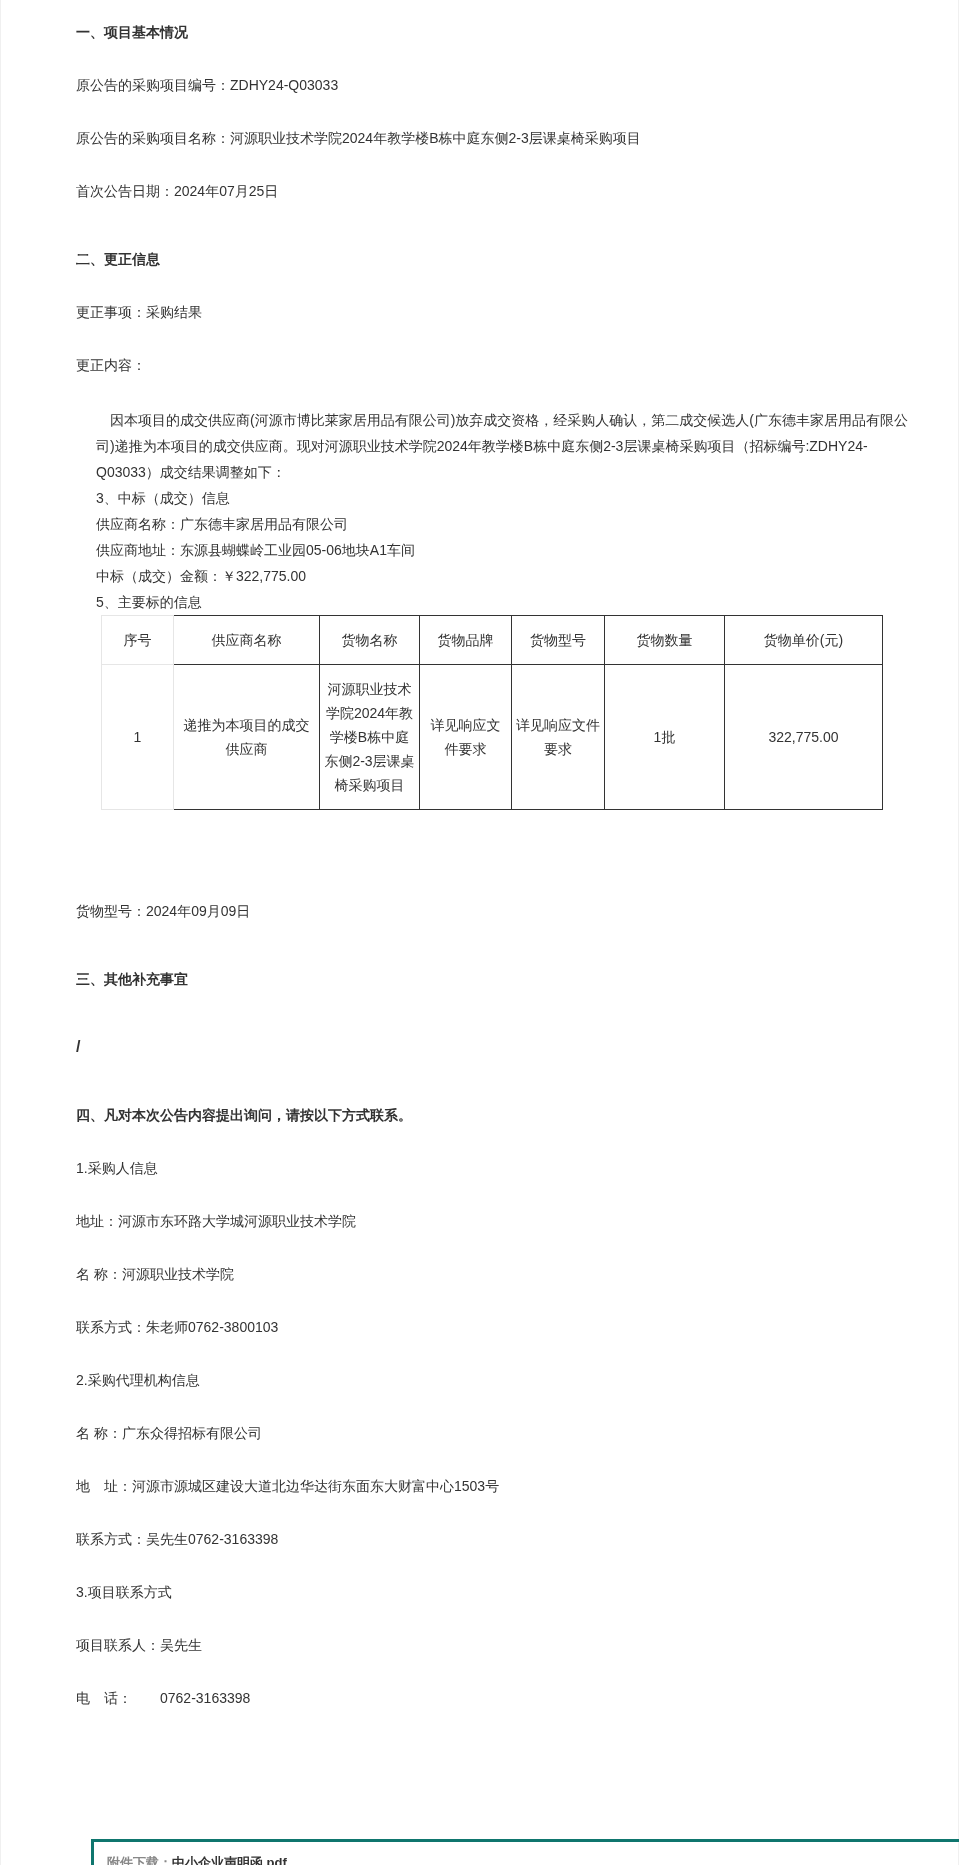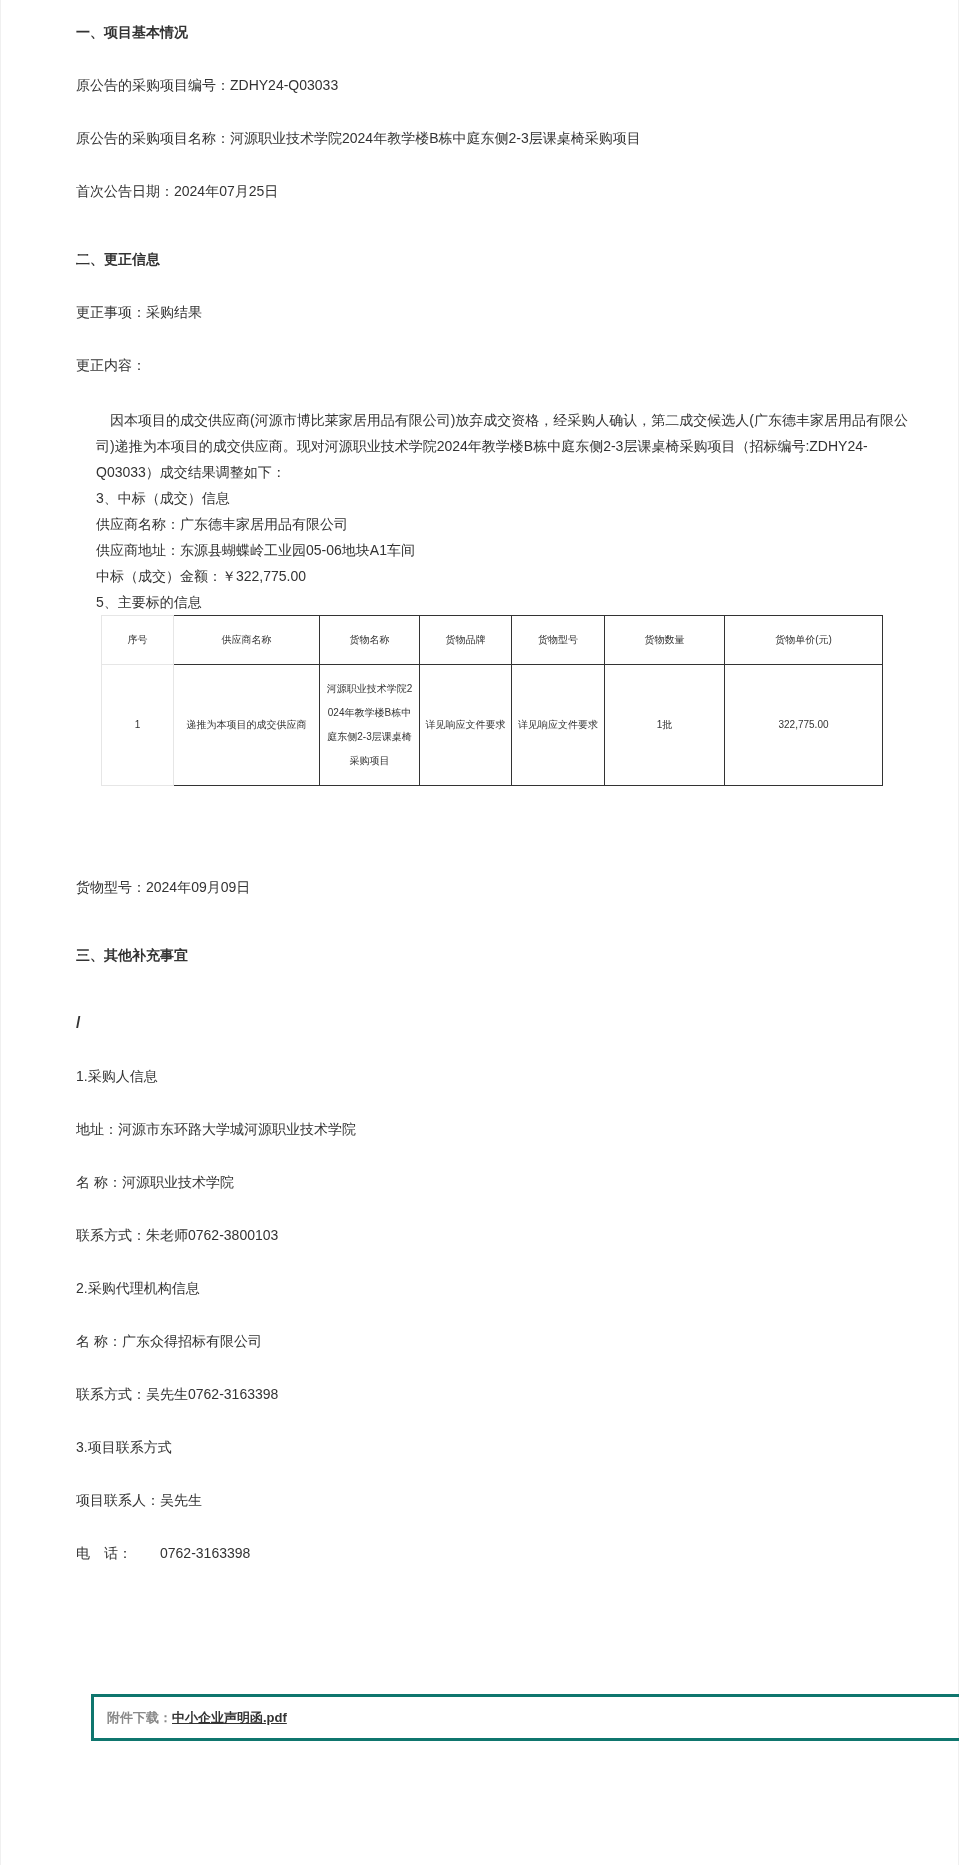--- a/index.html
+++ b/index.html
@@ -13,21 +13,21 @@
   .page p { margin:31px 0; line-height:22px; white-space:pre-wrap; }
   .page > :first-child { margin-top:0; }
   p.h { font-weight:bold;margin-top:46px; }
   .correction-block { margin:31px 0 0 20px; line-height:26px; }
   .correction-block .para { margin:0; line-height:26px; text-indent:14px; white-space:pre-wrap; }
   .correction-block .line { margin:0; line-height:26px; white-space:pre-wrap; }
   .table-wrap { margin-left:25px; }
   table { border-collapse:collapse; table-layout:fixed; width:781px; color:#333; }
   th, td {
     border:1px solid #333; font-weight:normal; text-align:center; vertical-align:middle;
-    padding:12px 4px; line-height:24px; font-size:10px; word-break:break-all;
+    padding:12px 4px; line-height:24px; font-size:14px; word-break:break-all;
   }
   th.fc, td.fc { border-color:#e6e6e6; }
   .date-line { margin-top:90px !important; }
   .slash { font-size:16px; }
   .attachment {
     margin:130px 0 0 15px; width:914px; box-sizing:border-box;
     border:3px solid #0f766e; padding:11px 13px; line-height:18px;
   }
   .att-label { color:#888888; font-weight:bold; font-size:13px; }
   .att-link { color:#333333; font-weight:bold; font-size:13px; text-decoration:underline; cursor:pointer; }
@@ -89,26 +89,28 @@
         </tr>
       </tbody>
     </table>
   </div>
 
   <p class="date-line">货物型号：2024年09月09日</p>
 
   <p class="h">三、其他补充事宜</p>
   <p class="h slash">/</p>
 
+  <p class="h">四、凡对本次公告内容提出询问，请按以下方式联系。</p>
   <p>1.采购人信息</p>
   <p>地址：河源市东环路大学城河源职业技术学院</p>
   <p>名 称：河源职业技术学院</p>
   <p>联系方式：朱老师0762-3800103</p>
   <p>2.采购代理机构信息</p>
   <p>名 称：广东众得招标有限公司</p>
+  <p>地　址：河源市源城区建设大道北边华达街东面东大财富中心1503号</p>
   <p>联系方式：吴先生0762-3163398</p>
   <p>3.项目联系方式</p>
   <p>项目联系人：吴先生</p>
   <p>电　话：　　0762-3163398</p>
 
   <div class="attachment">
     <span class="att-label">附件下载：</span><a class="att-link">中小企业声明函.pdf</a>
   </div>
 
 </div>

